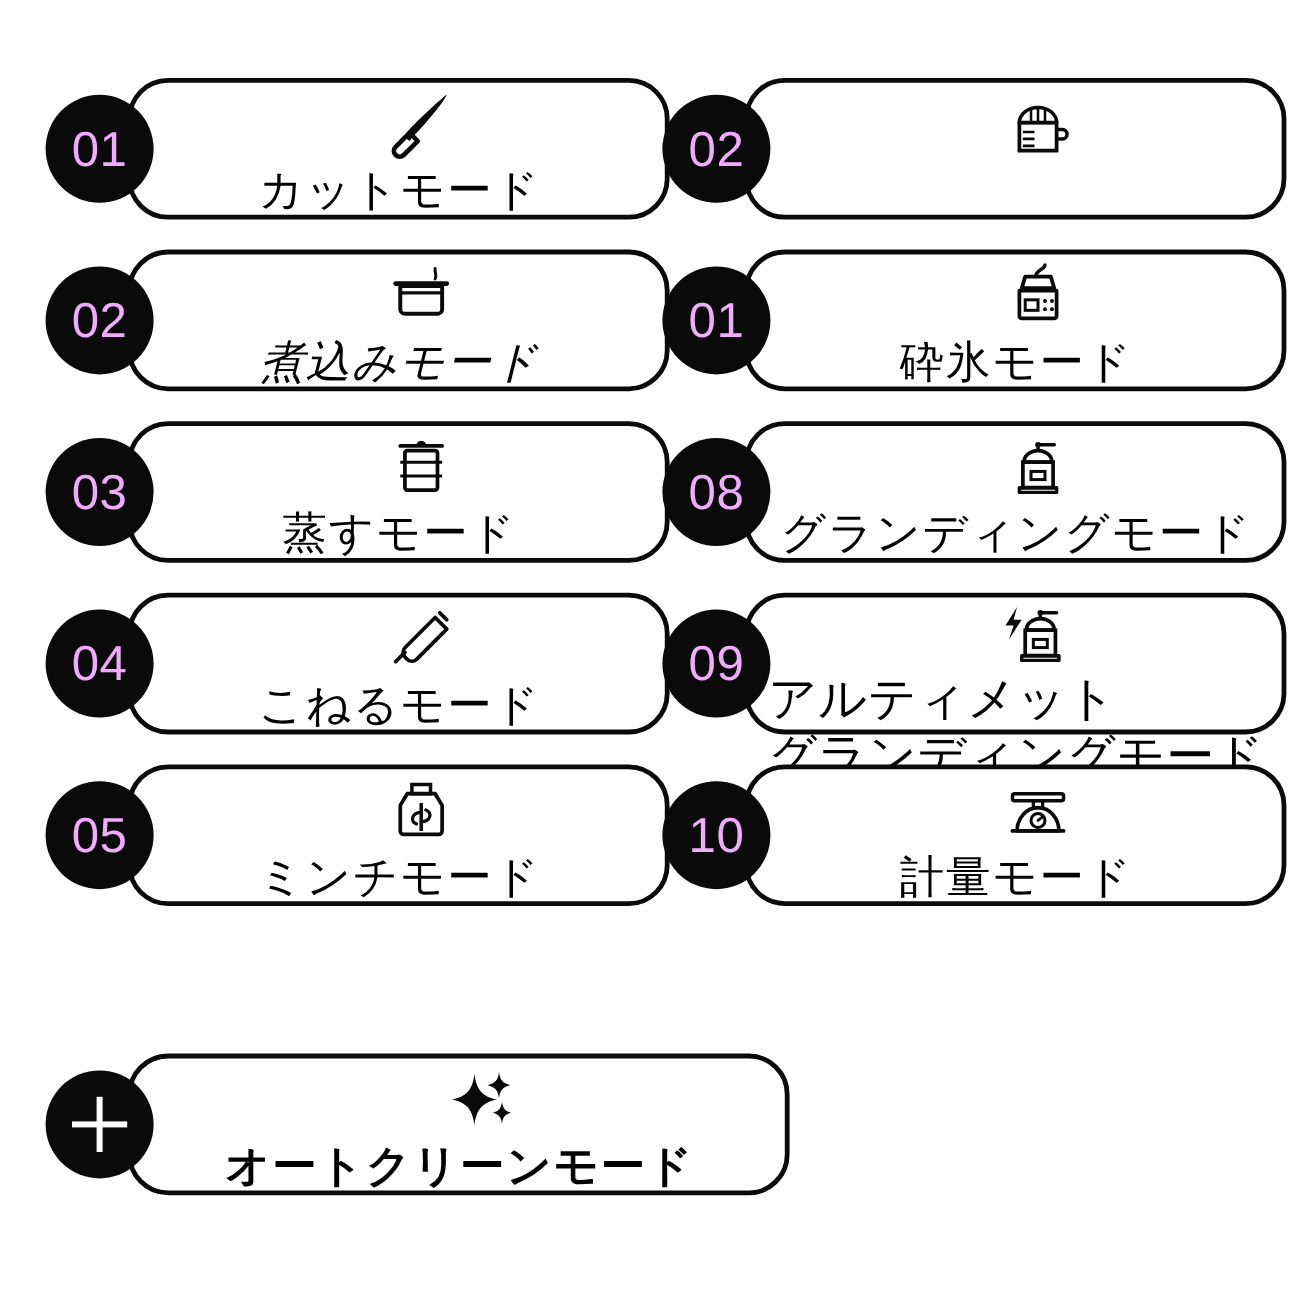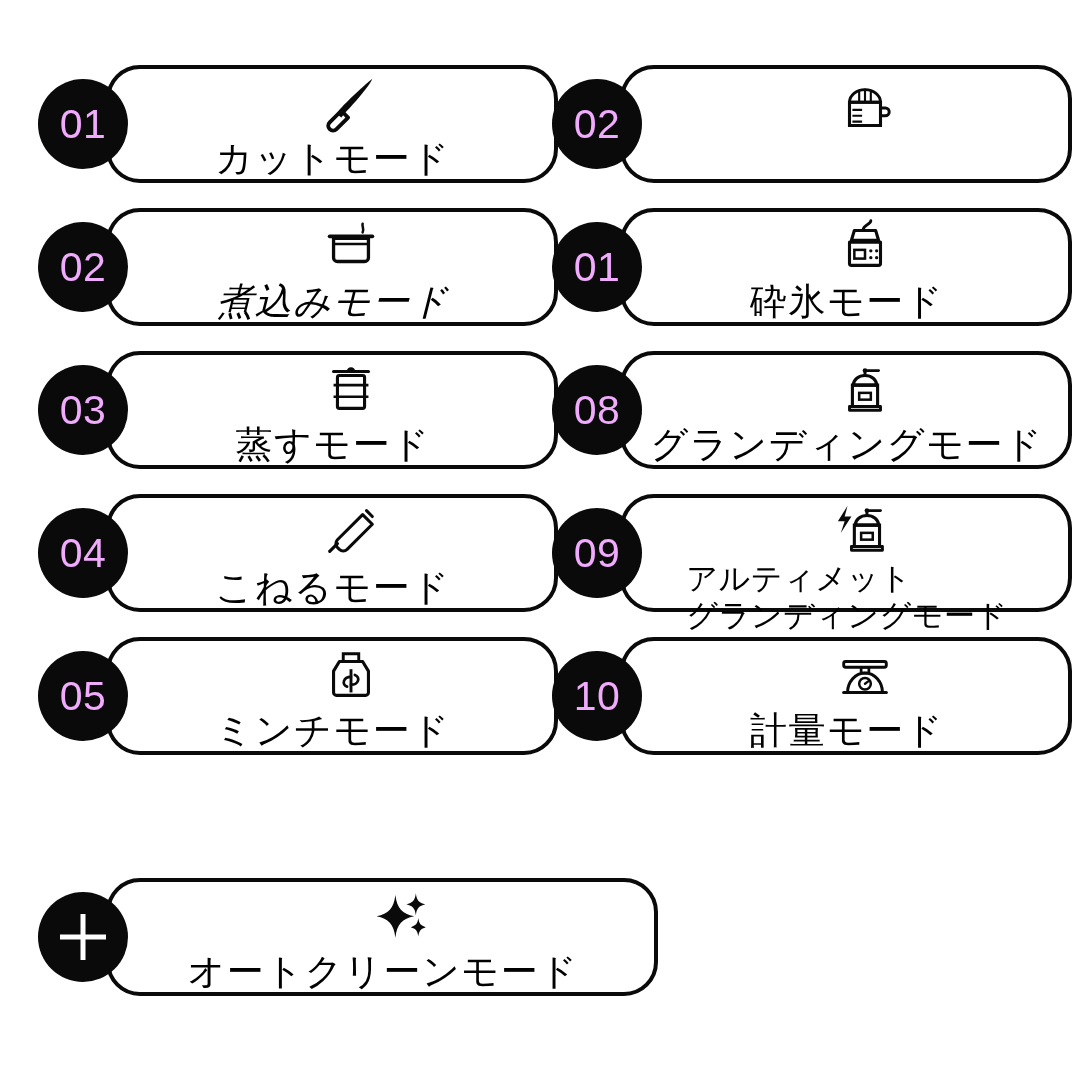--- a/index.html
+++ b/index.html
@@ -103,28 +103,28 @@
   .mode-label {
     font-size: 37px;
     line-height: 1.12;
     letter-spacing: 1.5px;
     white-space: pre-line;
     margin-left: 2px;
     font-family: "DejaVu Sans", "Liberation Sans", sans-serif;
     font-weight: 400;
   }
   .mode-label.two-line {
-    font-size: 31px;
+    font-size: 40px;
     letter-spacing: 0.5px;
     line-height: 1.18;
   }
 
   
   .bonus .icon-wrap { margin-left: 44px; }
-  .bonus .mode-label { margin-left: 2px; }
+  .bonus .mode-label { margin-left: 2px; font-weight: bold; }
 </style>
 </head>
 <body>
 
 <div id="board">
 
   <div class="mode-row" style="left:38px; top:65px;">
     <div class="pill" style="width:452px;">
       <span class="icon-wrap">
         <svg width="62" height="62" viewBox="0 0 64 64">

